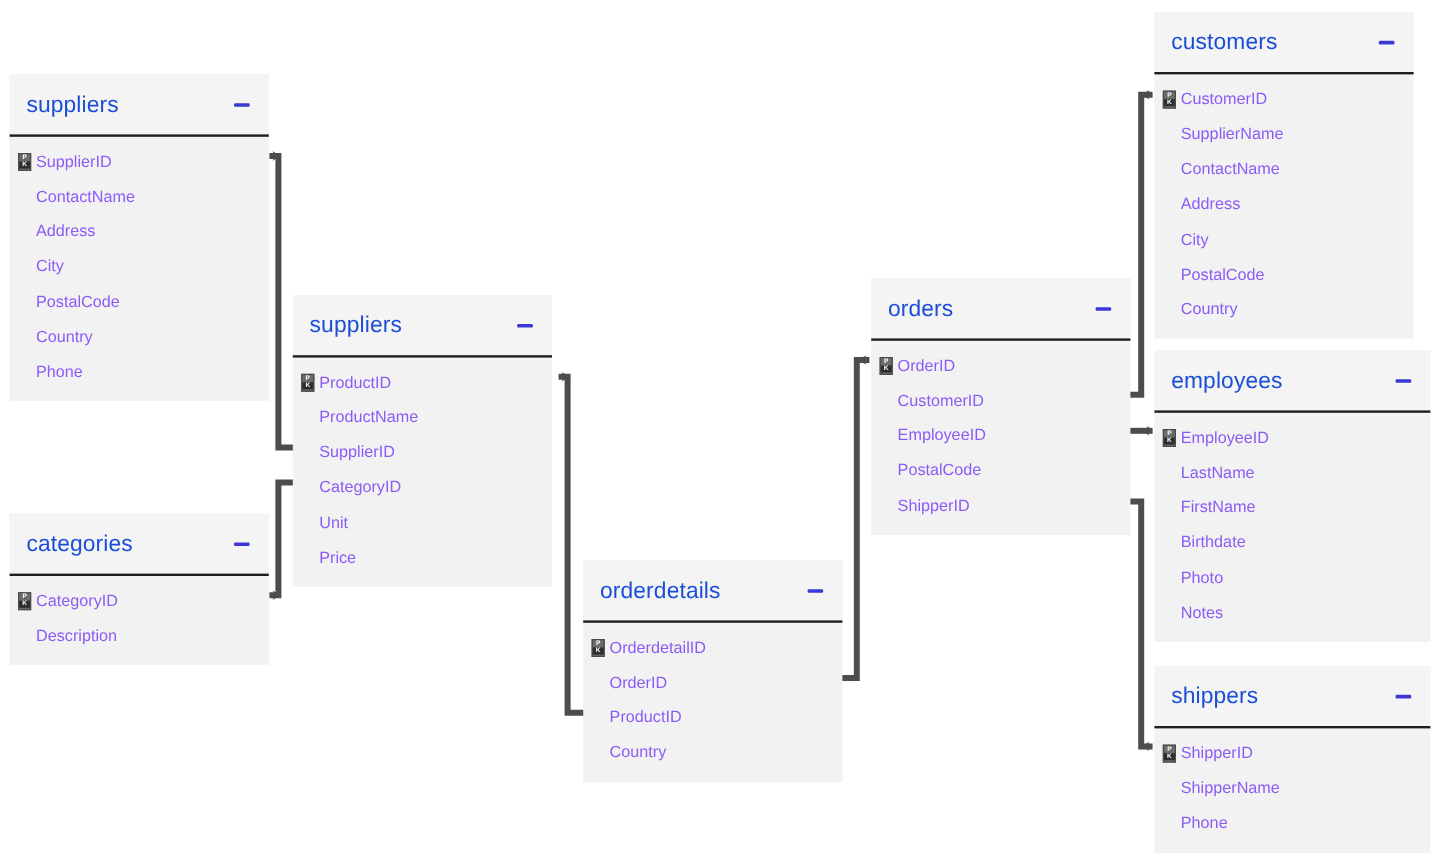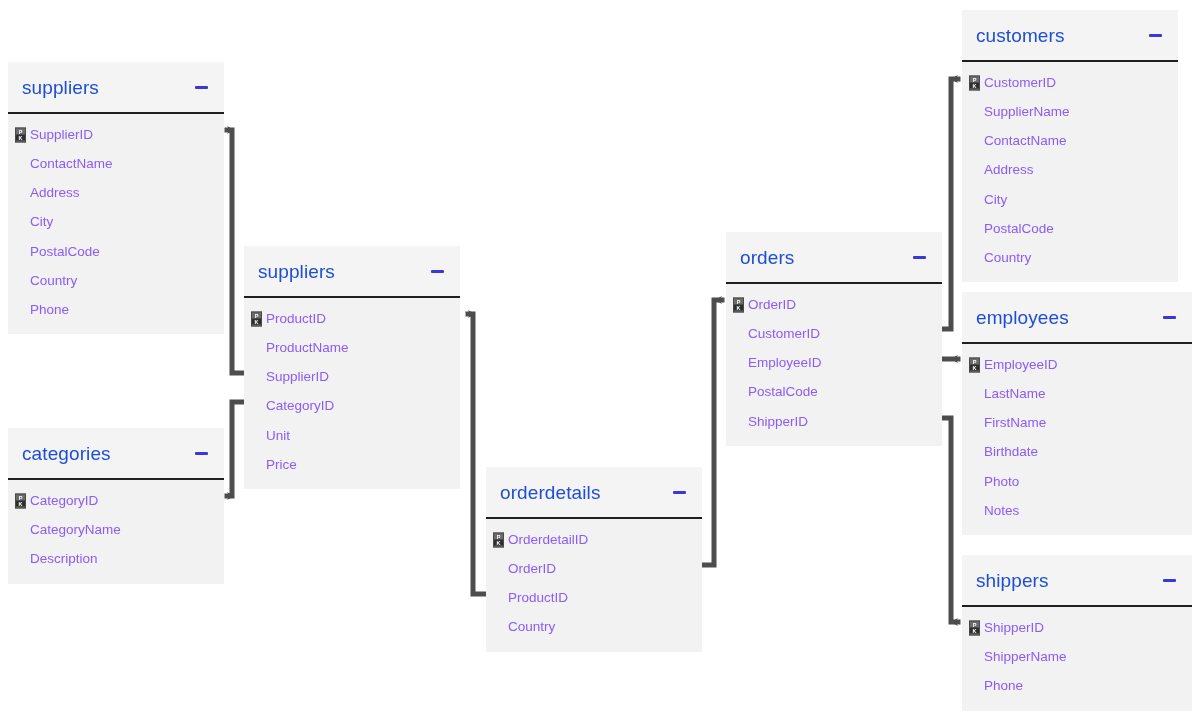--- a/index.html
+++ b/index.html
@@ -169,23 +169,20 @@
         </div>
         <div class="table-body">
           <div class="field-row">
             <span class="pk-badge">
               <i>P</i>
               <i class="b">K</i>
             </span>
             <span class="field-label">CategoryID</span>
           </div>
           <div class="field-row">
-            <span class="field-label">CategoryName</span>
-          </div>
-          <div class="field-row">
             <span class="field-label">Description</span>
           </div>
         </div>
       </div>
       <div class="table" style="left: 244px; top: 246px; width: 216px;">
         <div class="table-header">
           <div class="table-title">suppliers</div>
           <div class="minimize-btn" title="minimize">
             <span style="background: rgb(59, 56, 214);"></span>
           </div>

